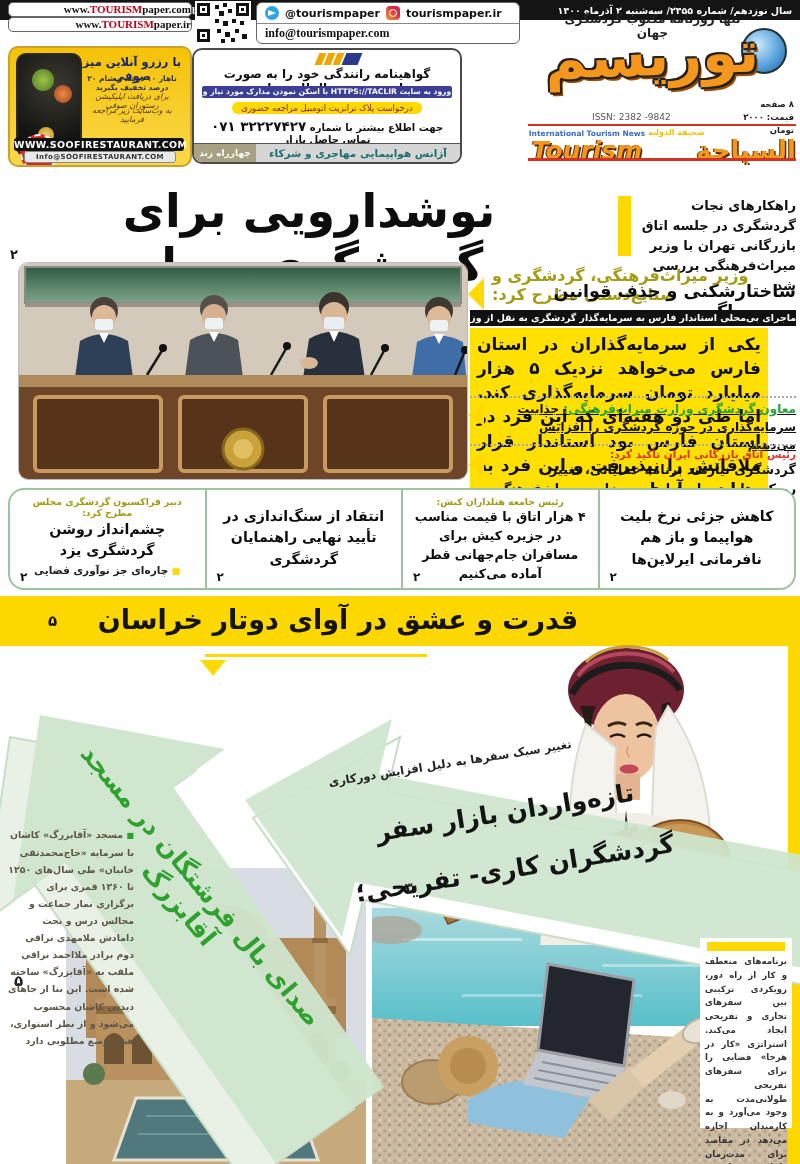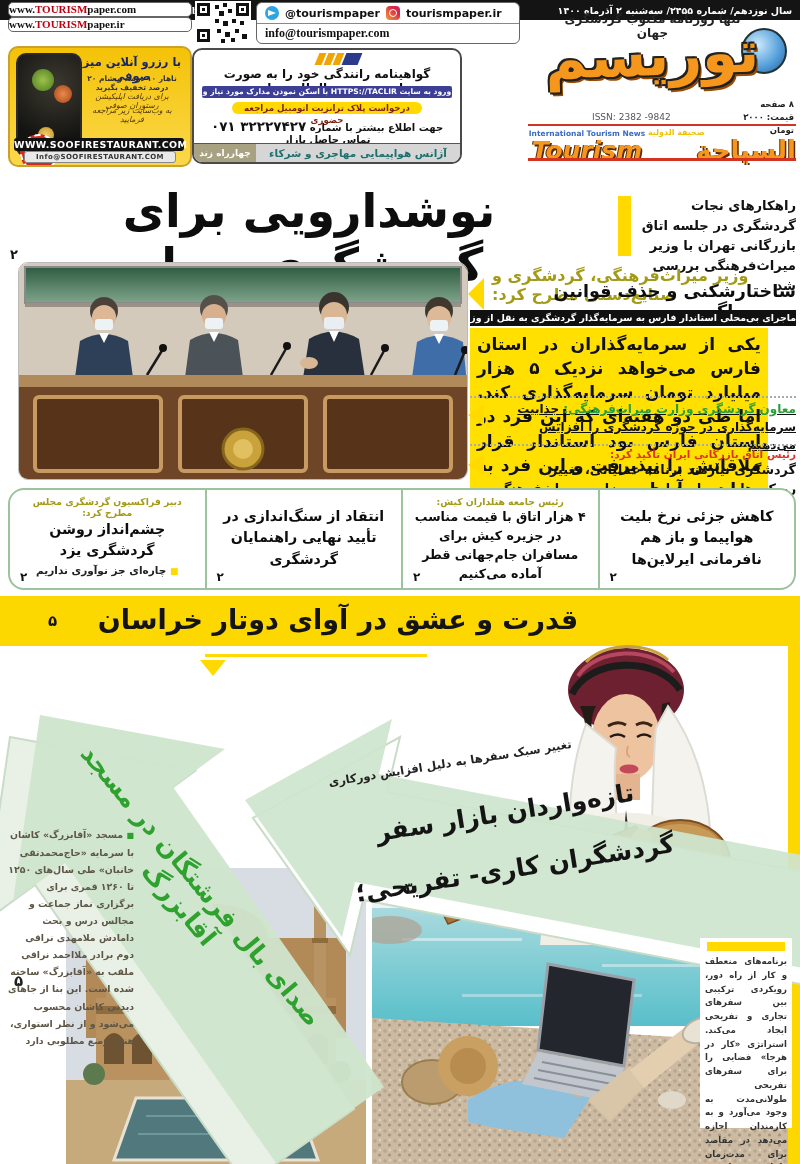--- a/index.html
+++ b/index.html
@@ -3,21 +3,21 @@
 <meta charset="utf-8">
 <style>
   html,body{margin:0;padding:0;background:#e8e6e1;}
   .page{position:relative;width:800px;height:1164px;margin:0 auto;background:#fff;overflow:hidden;
         font-family:"DejaVu Sans","Liberation Sans",sans-serif;direction:rtl;}
   .abs{position:absolute;}
   .ltr{direction:ltr;}
   .serif{font-family:"Liberation Serif","DejaVu Serif",serif;}
   
   .urlbox{left:8px;width:182px;height:13px;border:1.5px solid #666;border-radius:5px;
-          text-align:left;font-weight:bold;font-size:11px;line-height:13px;color:#111;background:#fff;}
+          text-align:right;font-weight:bold;font-size:11px;line-height:13px;color:#111;background:#fff;}
   .urlbox .brand{color:#c00013;}
   .qr{left:195px;top:1px;width:56px;height:43px;}
   .contactbox{left:256px;top:2px;width:262px;height:40px;border:1.5px solid #666;border-radius:6px;background:#fff;}
   .contact-row1{display:flex;align-items:center;gap:6px;height:20px;padding:0 8px;border-bottom:1px solid #888;
                 font-size:11px;font-weight:bold;color:#111;}
   .contact-row2{height:18px;line-height:18px;padding:0 8px;font-size:12px;font-weight:bold;color:#111;}
   .tgicon{width:14px;height:14px;border-radius:50%;background:#2ca5e0;display:inline-block;position:relative;}
   .tgicon:after{content:"";position:absolute;left:3px;top:4px;border-left:8px solid #fff;border-top:3px solid transparent;border-bottom:3px solid transparent;}
   .igicon{width:14px;height:14px;border-radius:4px;display:inline-block;position:relative;
           background:linear-gradient(45deg,#f09433,#e6683c,#dc2743,#cc2366);}
@@ -40,21 +40,21 @@
   .soofi-mail{position:absolute;left:14px;bottom:2px;width:150px;height:10px;background:#e9e9e9;color:#333;border:1px solid #888;
               font-size:7px;font-weight:bold;text-align:center;line-height:10px;border-radius:3px;letter-spacing:.4px;}
   
   .license{left:192px;top:48px;width:266px;height:112px;border:2px solid #4a4a4a;border-radius:10px;background:#fff;overflow:hidden;}
   .lic-logo{position:absolute;left:123px;top:3px;height:12px;display:flex;gap:2px;direction:ltr;}
   .lic-bar{width:7px;height:12px;transform:skewX(-22deg);}
   .lic-title{position:absolute;right:6px;top:17px;width:254px;text-align:center;font-size:12px;font-weight:900;color:#111;}
   .lic-blue{position:absolute;right:8px;top:36px;width:250px;height:12px;background:#3d3f96;color:#fff;
             font-size:7.6px;font-weight:bold;text-align:center;line-height:12px;border-radius:2px;}
   .lic-yellow{position:absolute;right:38px;top:52px;width:190px;height:12px;background:#ffd900;color:#7a1f12;
-              font-size:8.6px;font-weight:700;text-align:center;line-height:12px;border-radius:7px;}
+              font-size:8.6px;font-weight:400;text-align:center;line-height:12px;border-radius:7px;}
   .lic-phone{position:absolute;right:8px;top:68px;width:250px;text-align:center;font-size:10px;font-weight:bold;color:#111;}
   .lic-phone .num{font-size:13.5px;font-weight:900;letter-spacing:1px;}
   .lic-footer{position:absolute;left:0;bottom:0;width:100%;height:18px;display:flex;border-top:1.5px solid #555;direction:rtl;}
   .lic-agency{flex:1;background:#d6d6d6;color:#1f6f6f;font-size:10.5px;font-weight:900;text-align:center;line-height:18px;}
   .lic-corner{width:62px;background:#a8a182;color:#fff;font-size:9px;font-weight:bold;text-align:center;line-height:18px;}
   
   .tagline{left:560px;top:12px;width:185px;text-align:center;font-size:12px;font-weight:bold;color:#222;}
   .globe{left:741px;top:28px;width:42px;height:42px;border-radius:50%;border:2.5px solid #233;z-index:1;
          background:radial-gradient(circle at 35% 35%,#cdeafc,#5aa3dc 55%,#1d5ea6);}
   .logo-fa{left:512px;top:22px;width:280px;text-align:center;font-size:57px;font-weight:900;color:#f6971d;z-index:2;
@@ -338,21 +338,21 @@
       <div class="nb-title" style="font-size:12.6px;">۴ هزار اتاق با قیمت مناسب در جزیره کیش برای مسافران جام‌جهانی قطر آماده می‌کنیم</div>
       <div class="nb-page">۲</div>
     </div>
     <div class="newsbox">
       <div class="nb-title" style="margin-top:10px;">انتقاد از سنگ‌اندازی در تأیید نهایی راهنمایان گردشگری</div>
       <div class="nb-page">۲</div>
     </div>
     <div class="newsbox">
       <div class="nb-kicker k-olive">دبیر فراکسیون گردشگری مجلس مطرح کرد:</div>
       <div class="nb-title">چشم‌انداز روشن گردشگری یزد</div>
-      <div class="nb-sub"><span class="sq">■</span> <span>چاره‌ای جز نوآوری نداریم</span></div>
+      <div class="nb-sub"><span class="sq">■</span> <span>چاره‌ای جز نوآوری فضایی</span></div>
       <div class="nb-page">۲</div>
     </div>
   </div>
 
   <div class="abs banner">
     <div class="banner-title">قدرت و عشق در آوای دوتار خراسان</div>
     <div class="banner-page">۵</div>
   </div>
   <div class="abs ystrip"></div>
 

